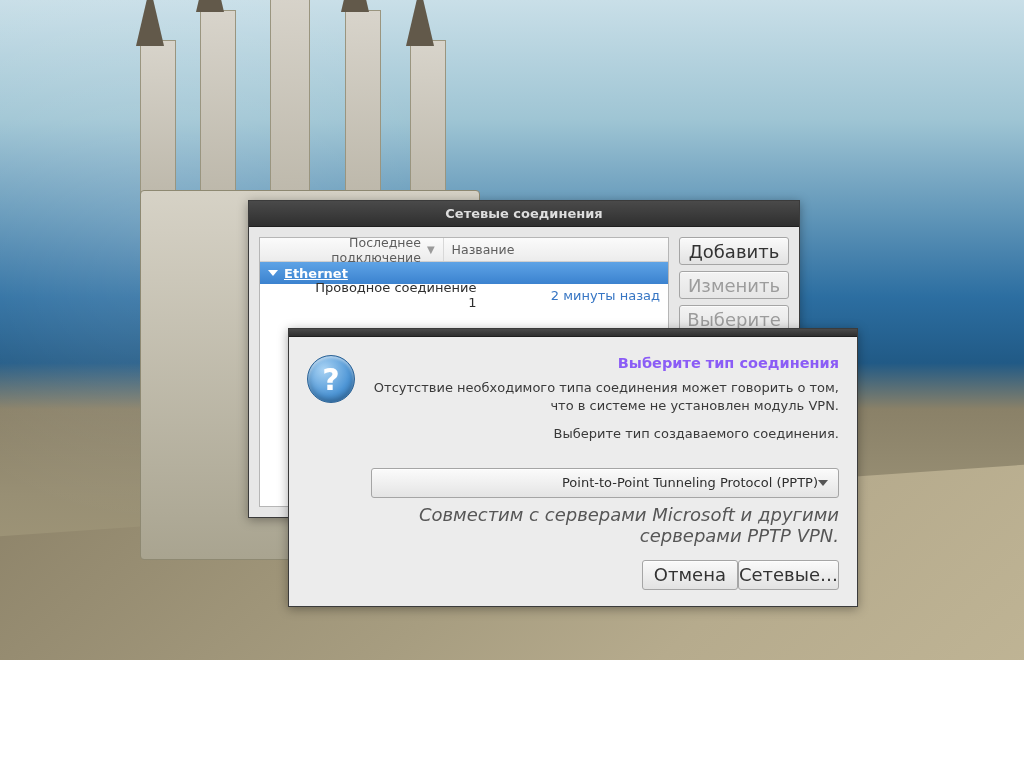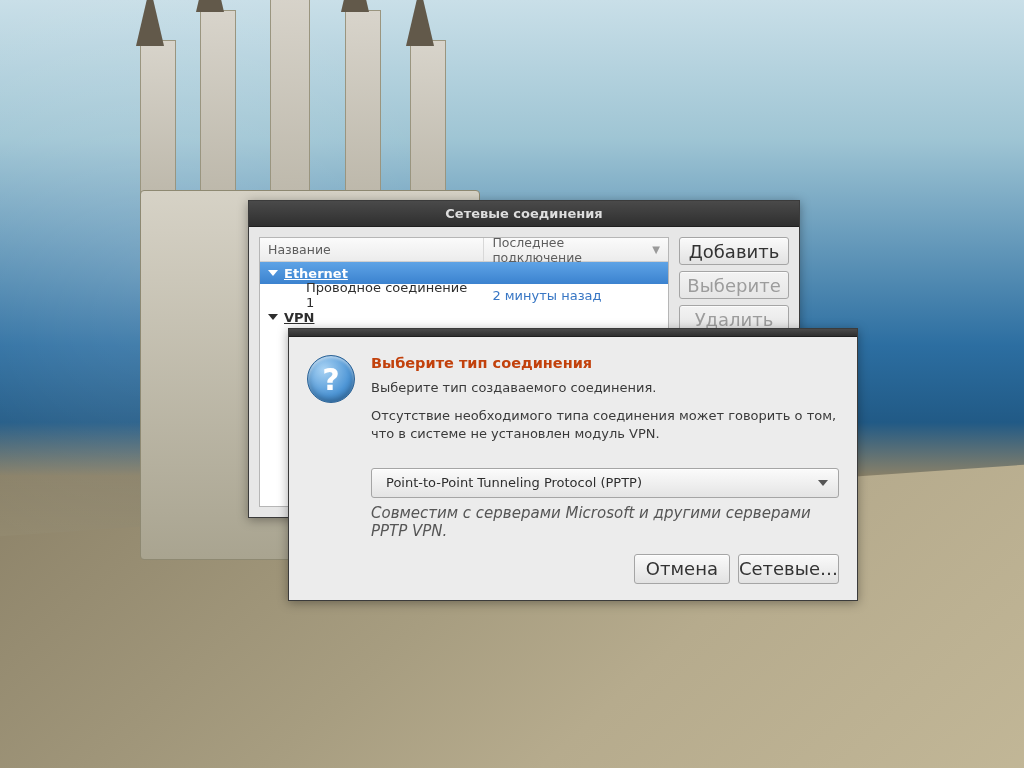--- a/index.html
+++ b/index.html
@@ -8,33 +8,34 @@
     width: 1024px; height: 768px;
     overflow: hidden;
     font-family: "DejaVu Sans", "Liberation Sans", Arial, sans-serif;
     font-size: 13px;
     color: #2e2e2e;
   }
 
   
   .desktop {
     position: relative;
-    width: 1024px; height: 768px;
+    width: 1024px; height: 660px;
     background:
       radial-gradient(circle at 15% 35%, rgba(255,255,255,0.15) 0, transparent 30%),
       linear-gradient(to bottom,
         #c9dfe8 0%,           
         #9fc5d4 18%,
         #2c6ea1 45%,          
         #215a86 55%,
         #8a8168 62%,          
         #988f74 75%,
         #a29879 90%,
         #b4a98a 100%);
     overflow: hidden;
+    text-align: right;
   }
   .castle {
     position: absolute;
     left: 120px; top: 0;
     width: 420px; height: 560px;
     z-index: 1;
     pointer-events: none;
   }
   .castle .tower {
     position: absolute;
@@ -213,21 +214,21 @@
     color: #ffffff;
     font-size: 30px;
     font-weight: bold;
     box-shadow: inset 0 2px 3px rgba(255,255,255,0.5), inset 0 -3px 6px rgba(0,0,0,0.25);
   }
   .modal-text { flex: 1; }
   .modal-text h3 {
     margin: 0 0 8px 0;
     font-size: 14.5px;
     font-weight: bold;
-    color: #c2410c;
+    color: #8b5cf6;
   }
   .modal-text p {
     margin: 0 0 10px 0;
     line-height: 1.4;
     color: #3a3a3a;
   }
   .combo {
     margin: 6px 18px 0 82px;
     height: 30px;
     border: 1px solid #a5a5a5;
@@ -243,26 +244,25 @@
   .combo .chev {
     width: 0; height: 0;
     border-left: 5px solid transparent;
     border-right: 5px solid transparent;
     border-top: 6px solid #555;
   }
   .combo-sub {
     margin: 6px 18px 0 82px;
     font-style: italic;
     color: #565656;
-    font-size: 15px;
+    font-size: 18px;
   }
   .modal-actions {
     display: flex;
     justify-content: flex-end;
-    gap: 8px;
     padding: 14px 18px 16px 18px;
   }
   .modal-actions .btn { min-width: 96px; height: 30px; }
 </style>
 </head>
 <body>
 
 <div class="desktop">
 
   <div class="castle">
@@ -280,65 +280,61 @@
   </div>
   <div class="cliff"></div>
 
   <div class="win win-conn">
     <div class="titlebar">
       <span>Сетевые соединения</span>
     </div>
     <div class="content">
       <div class="conn-list-wrap">
         <div class="conn-header">
-          <div class="col col-name">
-            <span>Название</span>
-          </div>
           <div class="col col-last">
             <span>Последнее подключение</span>
             <span class="sort-arrow">▼</span>
+          </div>
+          <div class="col col-name">
+            <span>Название</span>
           </div>
         </div>
         <div class="conn-body">
           <div class="section-row selected">
             <span class="expander"></span>
             <span>Ethernet</span>
           </div>
           <div class="conn-row">
             <div class="col col-name">Проводное соединение 1</div>
             <div class="col col-last">2 минуты назад</div>
           </div>
-          <div class="section-row">
-            <span class="expander"></span>
-            <span>VPN</span>
-          </div>
         </div>
       </div>
       <div class="conn-btns">
         <div class="btn">
           <span>Добавить</span>
         </div>
         <div class="btn disabled">
+          <span>Изменить</span>
+        </div>
+        <div class="btn disabled">
           <span>Выберите</span>
-        </div>
-        <div class="btn disabled">
-          <span>Удалить</span>
         </div>
       </div>
     </div>
   </div>
 
   <div class="win win-modal">
     <div class="titlebar"></div>
     <div class="modal-body">
       <div class="qicon">?</div>
       <div class="modal-text">
         <h3>Выберите тип соединения</h3>
+        <p>Отсутствие необходимого типа соединения может говорить о том, что в системе не установлен модуль VPN.</p>
         <p>Выберите тип создаваемого соединения.</p>
-        <p>Отсутствие необходимого типа соединения может говорить о том, что в системе не установлен модуль VPN.</p>
       </div>
     </div>
     <div class="combo">
       <span class="label">Point-to-Point Tunneling Protocol (PPTP)</span>
       <span class="chev"></span>
     </div>
     <div class="combo-sub">Совместим с серверами Microsoft и другими серверами PPTP VPN.</div>
     <div class="modal-actions">
       <div class="btn">
         <span>Отмена</span>

